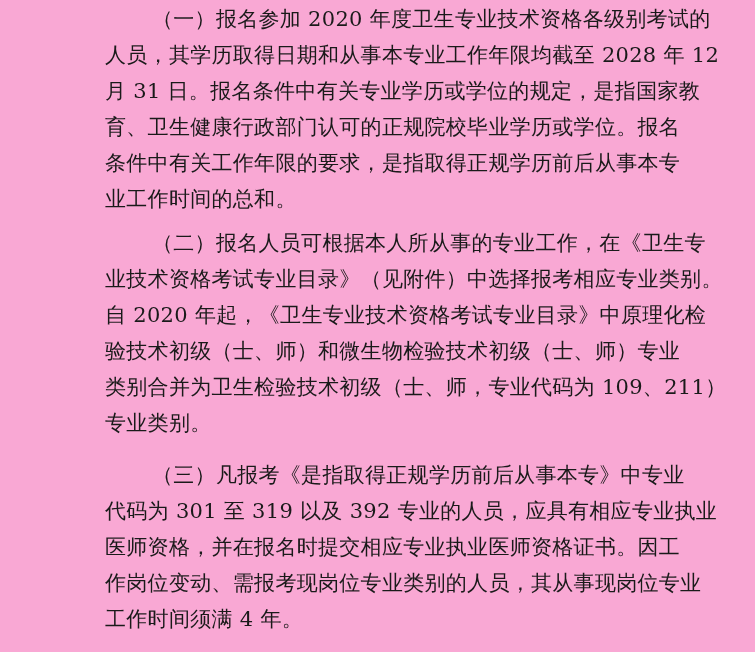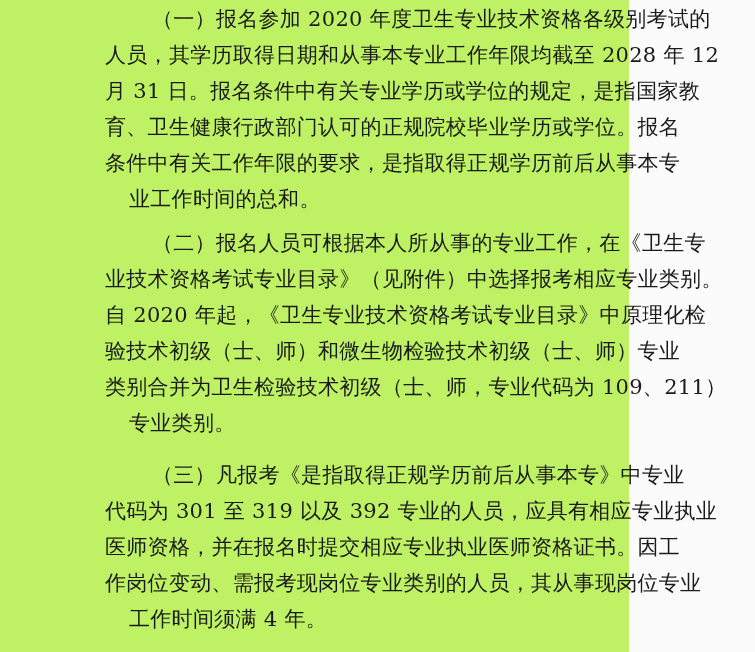--- a/index.html
+++ b/index.html
@@ -5,23 +5,23 @@
     html, body {
       margin: 0;
       padding: 0;
       width: 755px;
       height: 652px;
       background: #fbfbfb;
       overflow: hidden;
     }
     .page {
       position: relative;
-      width: 629px;
+      width: 755px;
       height: 652px;
-      background: #bef264;
+      background: #f9a8d4;
     }
     .line {
       position: absolute;
       left: 105px;
       width: 560px;
       height: 36px;
       line-height: 36px;
       font-family: "DejaVu Serif", "Liberation Serif", serif;
       font-size: 21px;
       color: #1a1a1a;
@@ -29,21 +29,20 @@
       letter-spacing: 0.3px;
       text-align: justify;
       text-align-last: justify;
     }
     .line.indent {
       left: 152px;
       width: 513px;
     }
     .line.last {
       text-align-last: left;
-      margin-left: 24px;
     }
   </style>
 </head>
 <body>
 
 <div class="page">
 
   <div>
     <div class="line indent" style="top:1px">（一）报名参加 2020 年度卫生专业技术资格各级别考试的</div>
     <div class="line" style="top:37px">人员，其学历取得日期和从事本专业工作年限均截至 2028 年 12</div>

